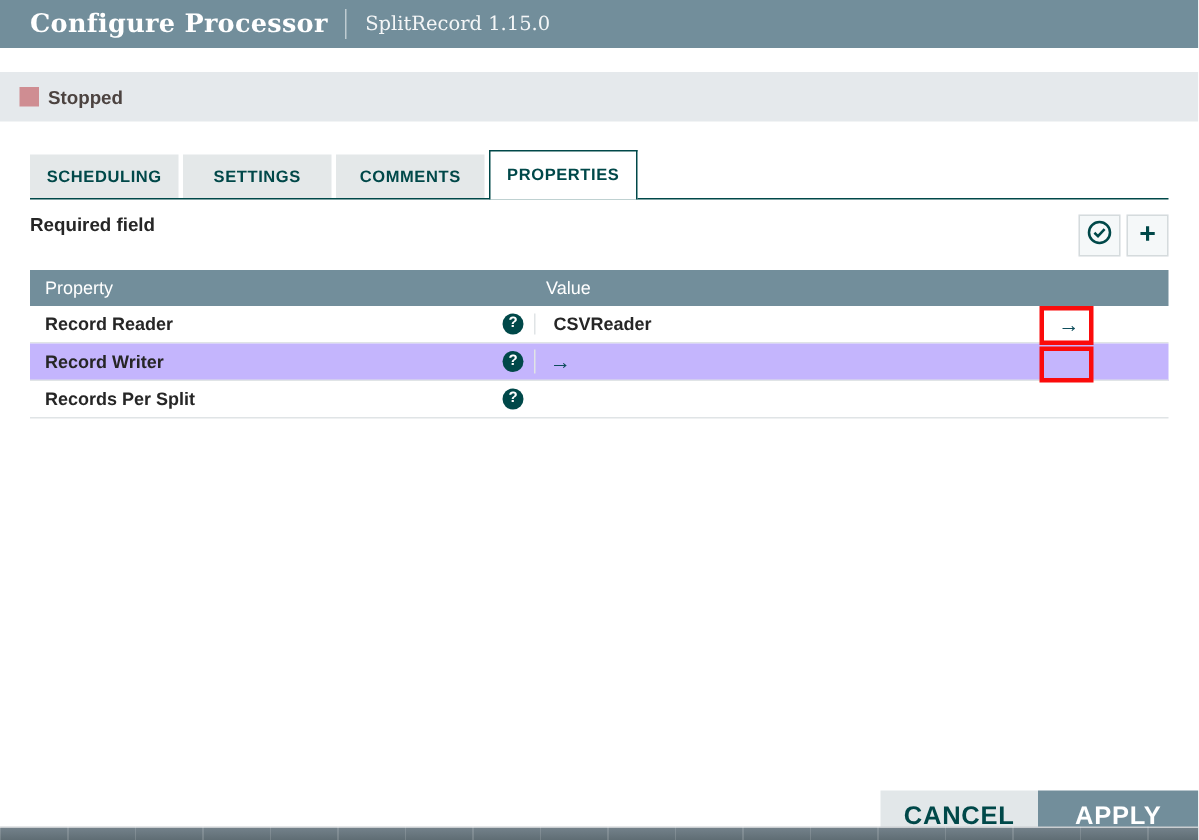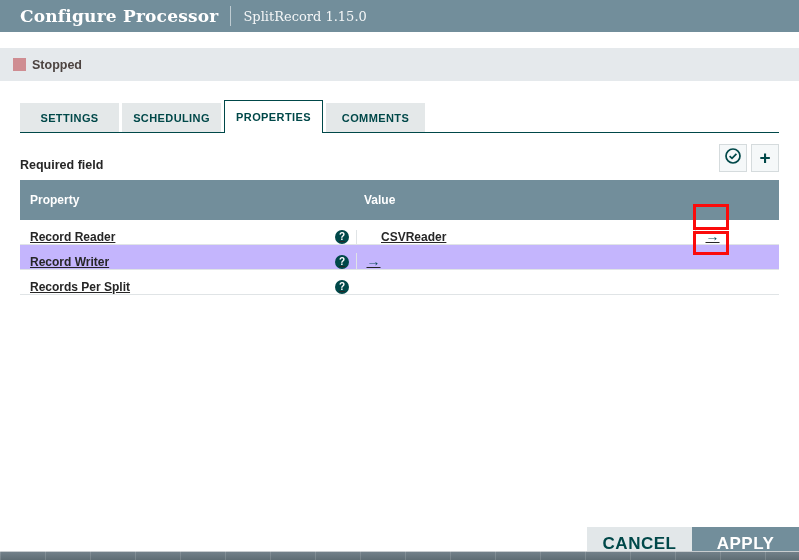--- a/index.html
+++ b/index.html
@@ -42,51 +42,51 @@
     display:flex; align-items:center; justify-content:center; cursor:pointer;
   }
   .tab.active {
     height:33px; background:#ffffff;
     border:1px solid #004849; border-bottom:none; margin-bottom:-1px;
   }
 
   
   .toolbar {
     position:absolute; top:143px; left:20px; width:759px; height:29px;
-    display:flex; align-items:flex-end;
+    display:flex; align-items:flex-start;
   }
   .required-label { font-size:12.5px; font-weight:bold; color:#262626; }
   .toolbar-buttons { margin-left:auto; display:flex; gap:4px; }
   .icon-btn {
     width:28px; height:28px; background:#f5f8f9; border:1px solid #d5dbdd;
     display:flex; align-items:center; justify-content:center;
     color:#004849; cursor:pointer;
   }
   .plus-glyph { font-size:19px; font-weight:bold; line-height:1; margin-top:-2px; }
 
   
   .ptable { position:absolute; top:180px; left:20px; width:759px; font-size:12px; }
   .thead {
-    display:flex; height:40px; background:#728e9b; color:#ffffff;
-    font-weight:bold; align-items:center;
+    display:flex; height:24px; background:#728e9b; color:#ffffff;
+    font-weight:normal; align-items:center;
   }
   .trow {
-    display:flex; height:25px; align-items:flex-end;
+    display:flex; height:25px; align-items:center;
     border-bottom:1px solid #e0e4e6; background:#ffffff;
-    font-weight:bold; color:#262626; cursor:pointer;text-decoration:underline;
+    font-weight:bold; color:#262626; cursor:pointer;
   }
   .trow.alt { background:#c4b5fd; }
   .col-property { width:336px; padding-left:10px; }
   .col-value { width:339px; padding-left:8px; }
   .cell-property {
     width:336px; display:flex; align-items:center; justify-content:space-between;
     padding-left:10px; padding-right:7px;
   }
   .cell-value {
-    width:339px; border-left:1px solid #e0e4e6; padding-left:24px;
+    width:339px; border-left:1px solid #e0e4e6; padding-left:12px;
     display:flex; align-items:center;
   }
   .cell-arrow {
     width:84px; border-left:1px solid #e0e4e6;
     display:flex; align-items:center;
   }
   .help-icon {
     width:14px; height:14px; border-radius:50%; background:#004849;
     color:#ffffff; font-size:10px; font-weight:bold; line-height:14px;
     text-align:center; flex:0 0 auto; cursor:pointer;
@@ -128,24 +128,24 @@
     <span class="title-divider"></span>
     <span class="dialog-subtitle">SplitRecord 1.15.0</span>
   </div>
 
   <div class="status-bar">
     <span class="status-square"></span>
     <span class="status-label">Stopped</span>
   </div>
 
   <div class="tabbar">
+    <div class="tab">SCHEDULING</div>
     <div class="tab">SETTINGS</div>
-    <div class="tab">SCHEDULING</div>
+    <div class="tab">COMMENTS</div>
     <div class="tab active">PROPERTIES</div>
-    <div class="tab">COMMENTS</div>
   </div>
 
   <div class="toolbar">
     <span class="required-label">Required field</span>
     <div class="toolbar-buttons">
       <div class="icon-btn">
         <span>
           <svg width="18" height="18" viewBox="0 0 18 18" fill="none">
             <circle cx="9" cy="9" r="7" stroke="#004849" stroke-width="1.7"></circle>
             <path d="M5.6 9.2 L8 11.4 L12.4 6.8" stroke="#004849" stroke-width="1.7" fill="none"></path>

